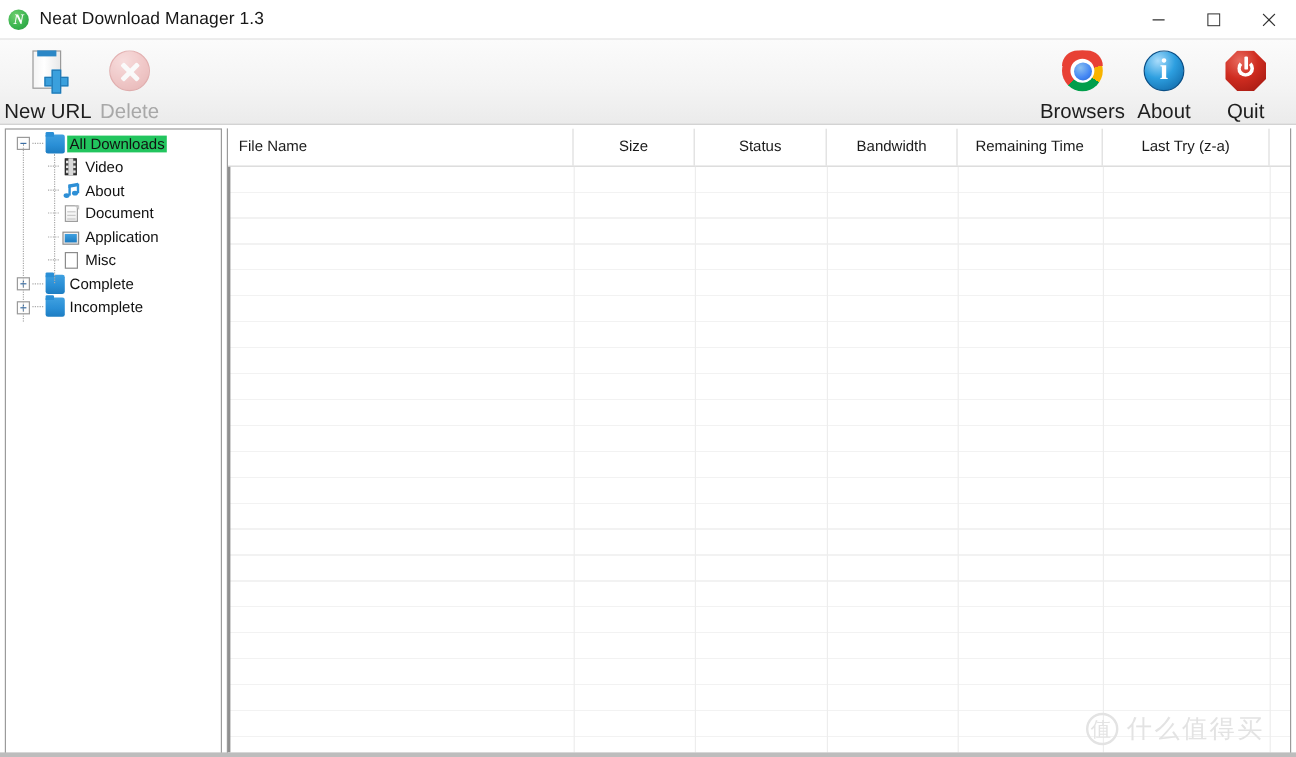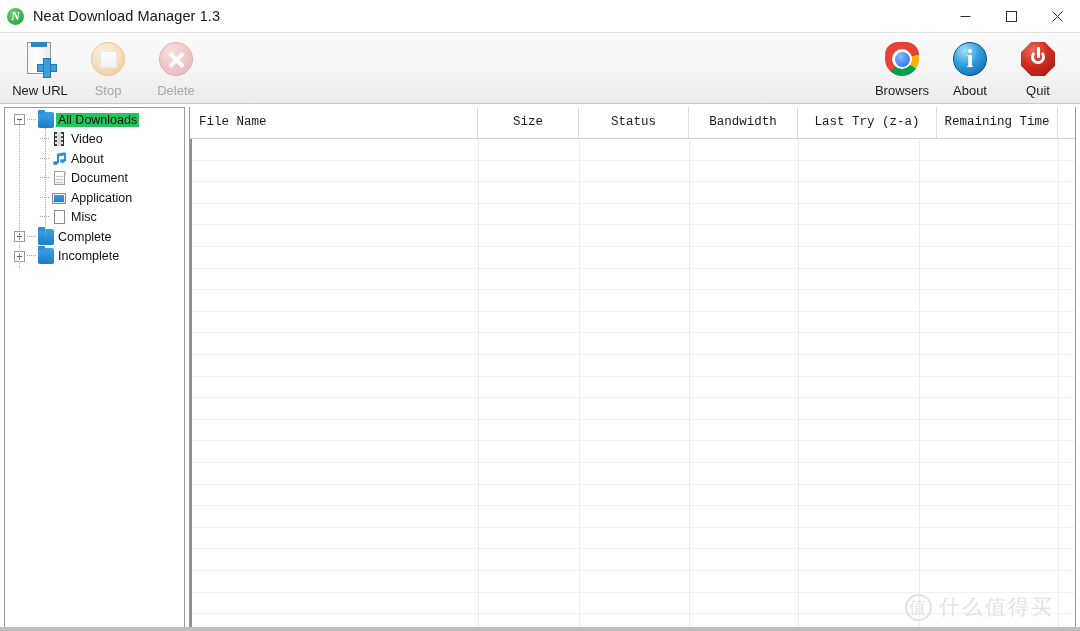--- a/index.html
+++ b/index.html
@@ -93,21 +93,21 @@
     box-sizing: border-box;
     cursor: default;
   }
   .tbicon {
     width: 40px; height: 40px;
     position: relative;
     flex: none;
   }
   .tblabel {
     margin-top: 4px;
-    font-size: 13px;
+    font-size: 17px;
     color: #1e1e1e;
     white-space: nowrap;
   }
   .tbitem.disabled .tblabel { color: #a8a8a8; }
   .tbitem.disabled .tbicon { opacity: .45; }
 
   
   .ic-newurl .page {
     position: absolute;
     left: 7px; top: 3px;
@@ -509,21 +509,20 @@
     box-sizing: border-box;
     overflow: hidden;
   }
   #list-header {
     position: relative;
     height: 32px;
     background: #ffffff;
     border-bottom: 1px solid #cfcfcf;
     display: flex;
     box-sizing: border-box;
-    font-family: Liberation Mono, monospace;
   }
   .hcell {
     position: relative;
     display: flex;
     align-items: center;
     font-size: 12.5px;
     color: #1b1b1b;
     box-sizing: border-box;
     border-right: 1px solid #dcdcdc;
     padding-bottom: 2px;
@@ -620,27 +619,20 @@
       <div class="tbicon ic-newurl">
         <div class="page"></div>
           <div class="bar"></div>
         <div class="plus-h"></div>
           <div class="plus-v"></div>
       </div>
       <div class="tblabel">New URL</div>
     </div>
 
 
-    <div class="tbitem disabled">
-      <div class="tbicon ic-stop">
-        <div class="ring"></div>
-          <div class="sq"></div>
-      </div>
-      <div class="tblabel">Stop</div>
-    </div>
 
     <div class="tbitem disabled">
       <div class="tbicon ic-delete">
         <div class="ball"></div>
           <div class="x1"></div>
           <div class="x2"></div>
       </div>
       <div class="tblabel">Delete</div>
     </div>
 
@@ -772,25 +764,25 @@
         </div>
         <div class="hcell center" style="width: 101px;">
           <span>Size</span>
         </div>
         <div class="hcell center" style="width: 110px;">
           <span>Status</span>
         </div>
         <div class="hcell center" style="width: 109px;">
           <span>Bandwidth</span>
         </div>
+        <div class="hcell center" style="width: 121px;">
+          <span>Remaining Time</span>
+        </div>
         <div class="hcell center" style="width: 139px;">
           <span>Last Try (z-a)</span>
-        </div>
-        <div class="hcell center" style="width: 121px;">
-          <span>Remaining Time</span>
         </div>
         <div class="hcell center last" style="width: 17px;">
           <span></span>
         </div>
       </div>
     <div id="list-body">
       <div id="leftgutter"></div>
     <div class="colsep" style="left: 288px;"></div>
         <div class="colsep" style="left: 389px;"></div>
         <div class="colsep" style="left: 499px;"></div>

